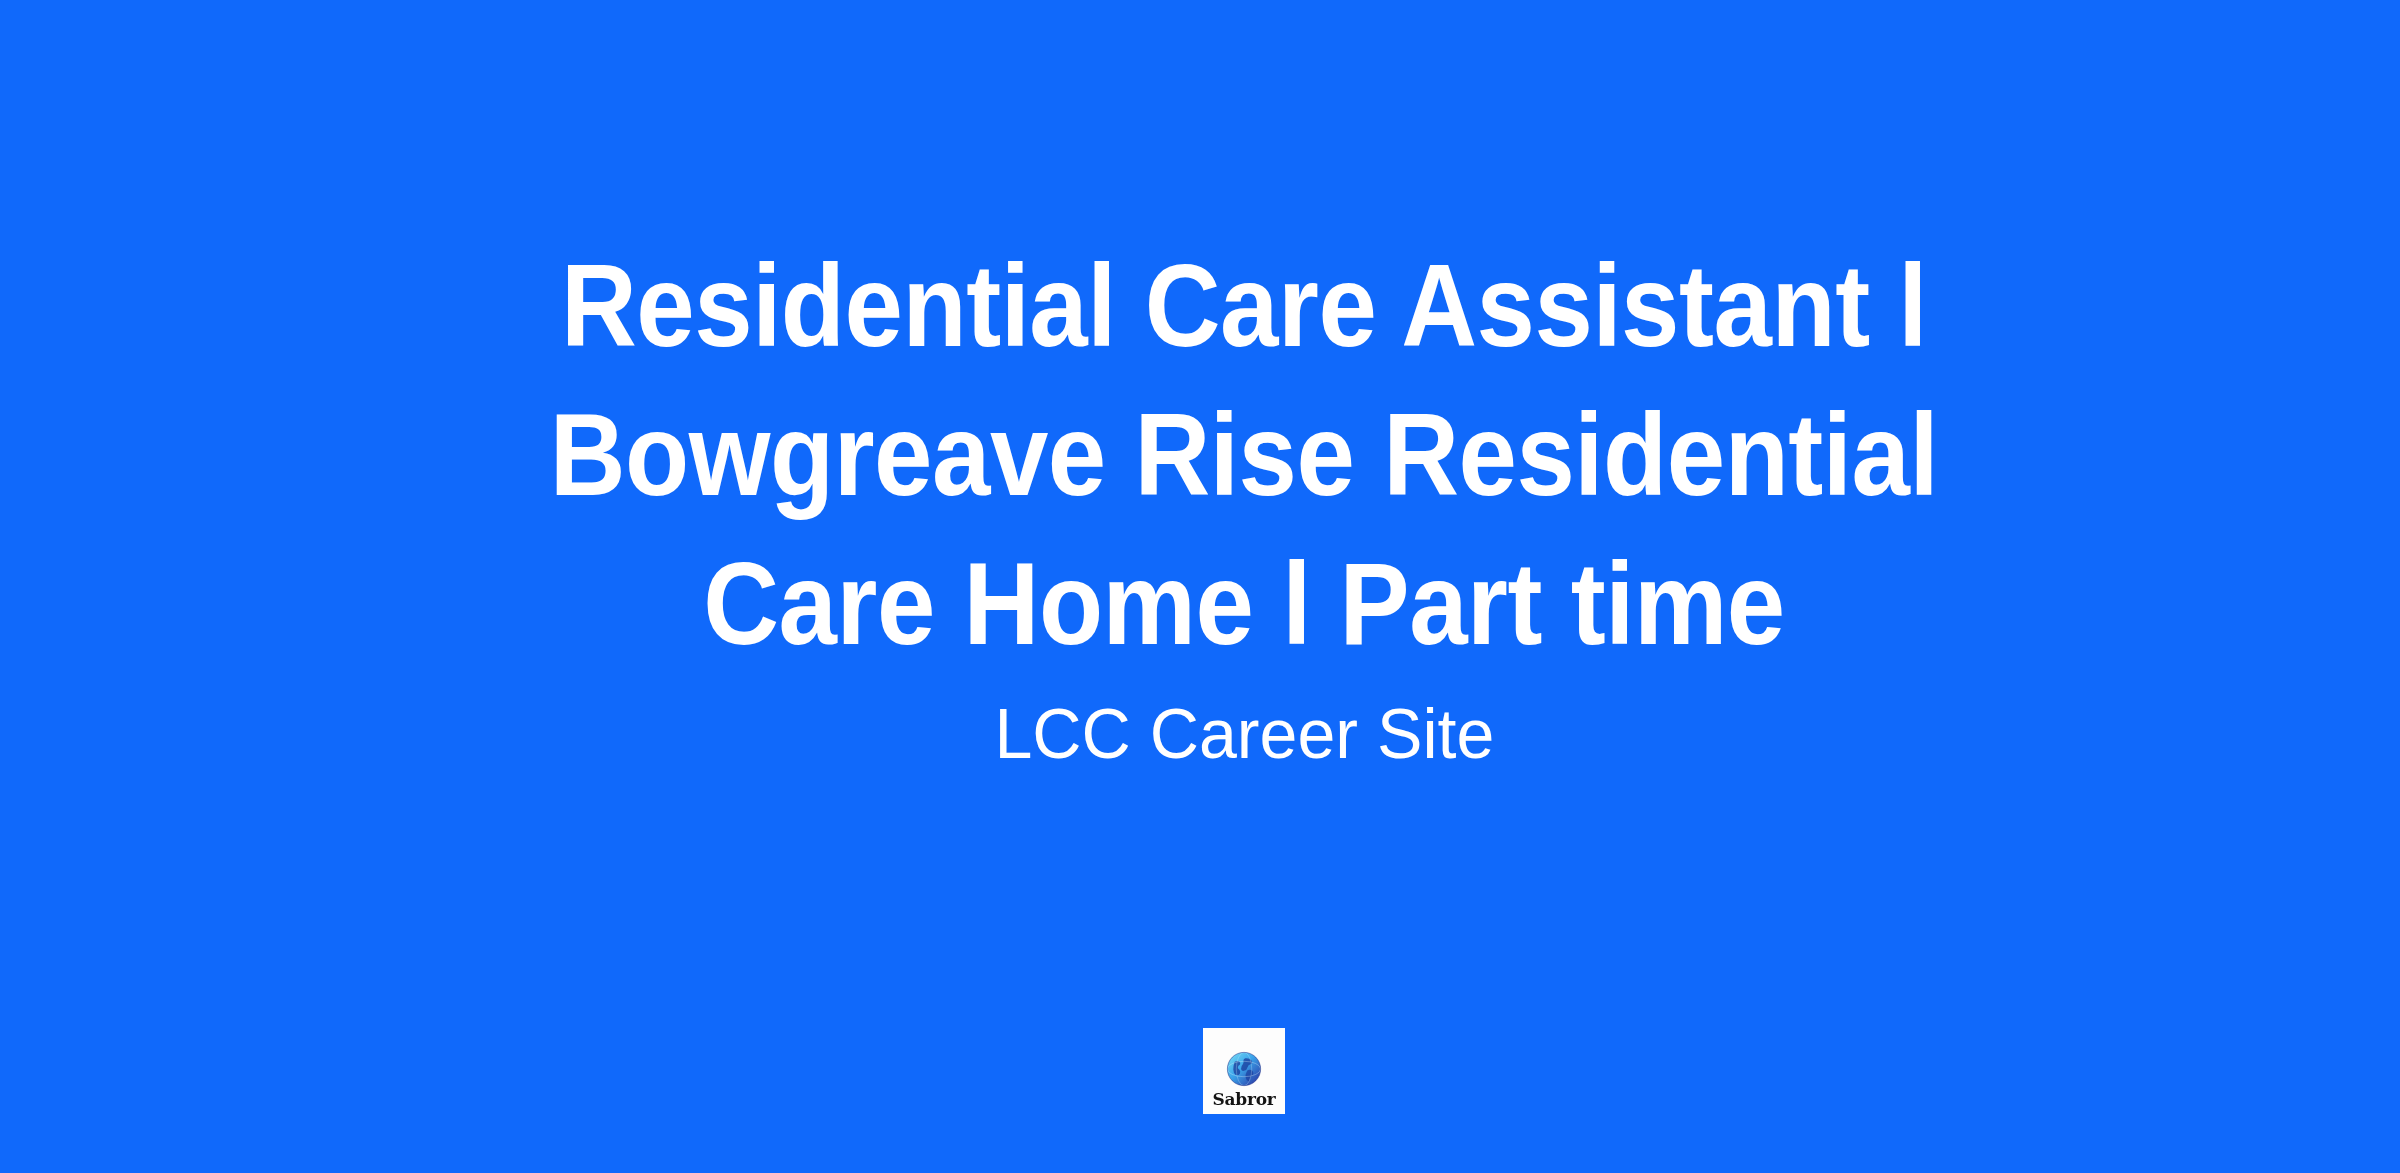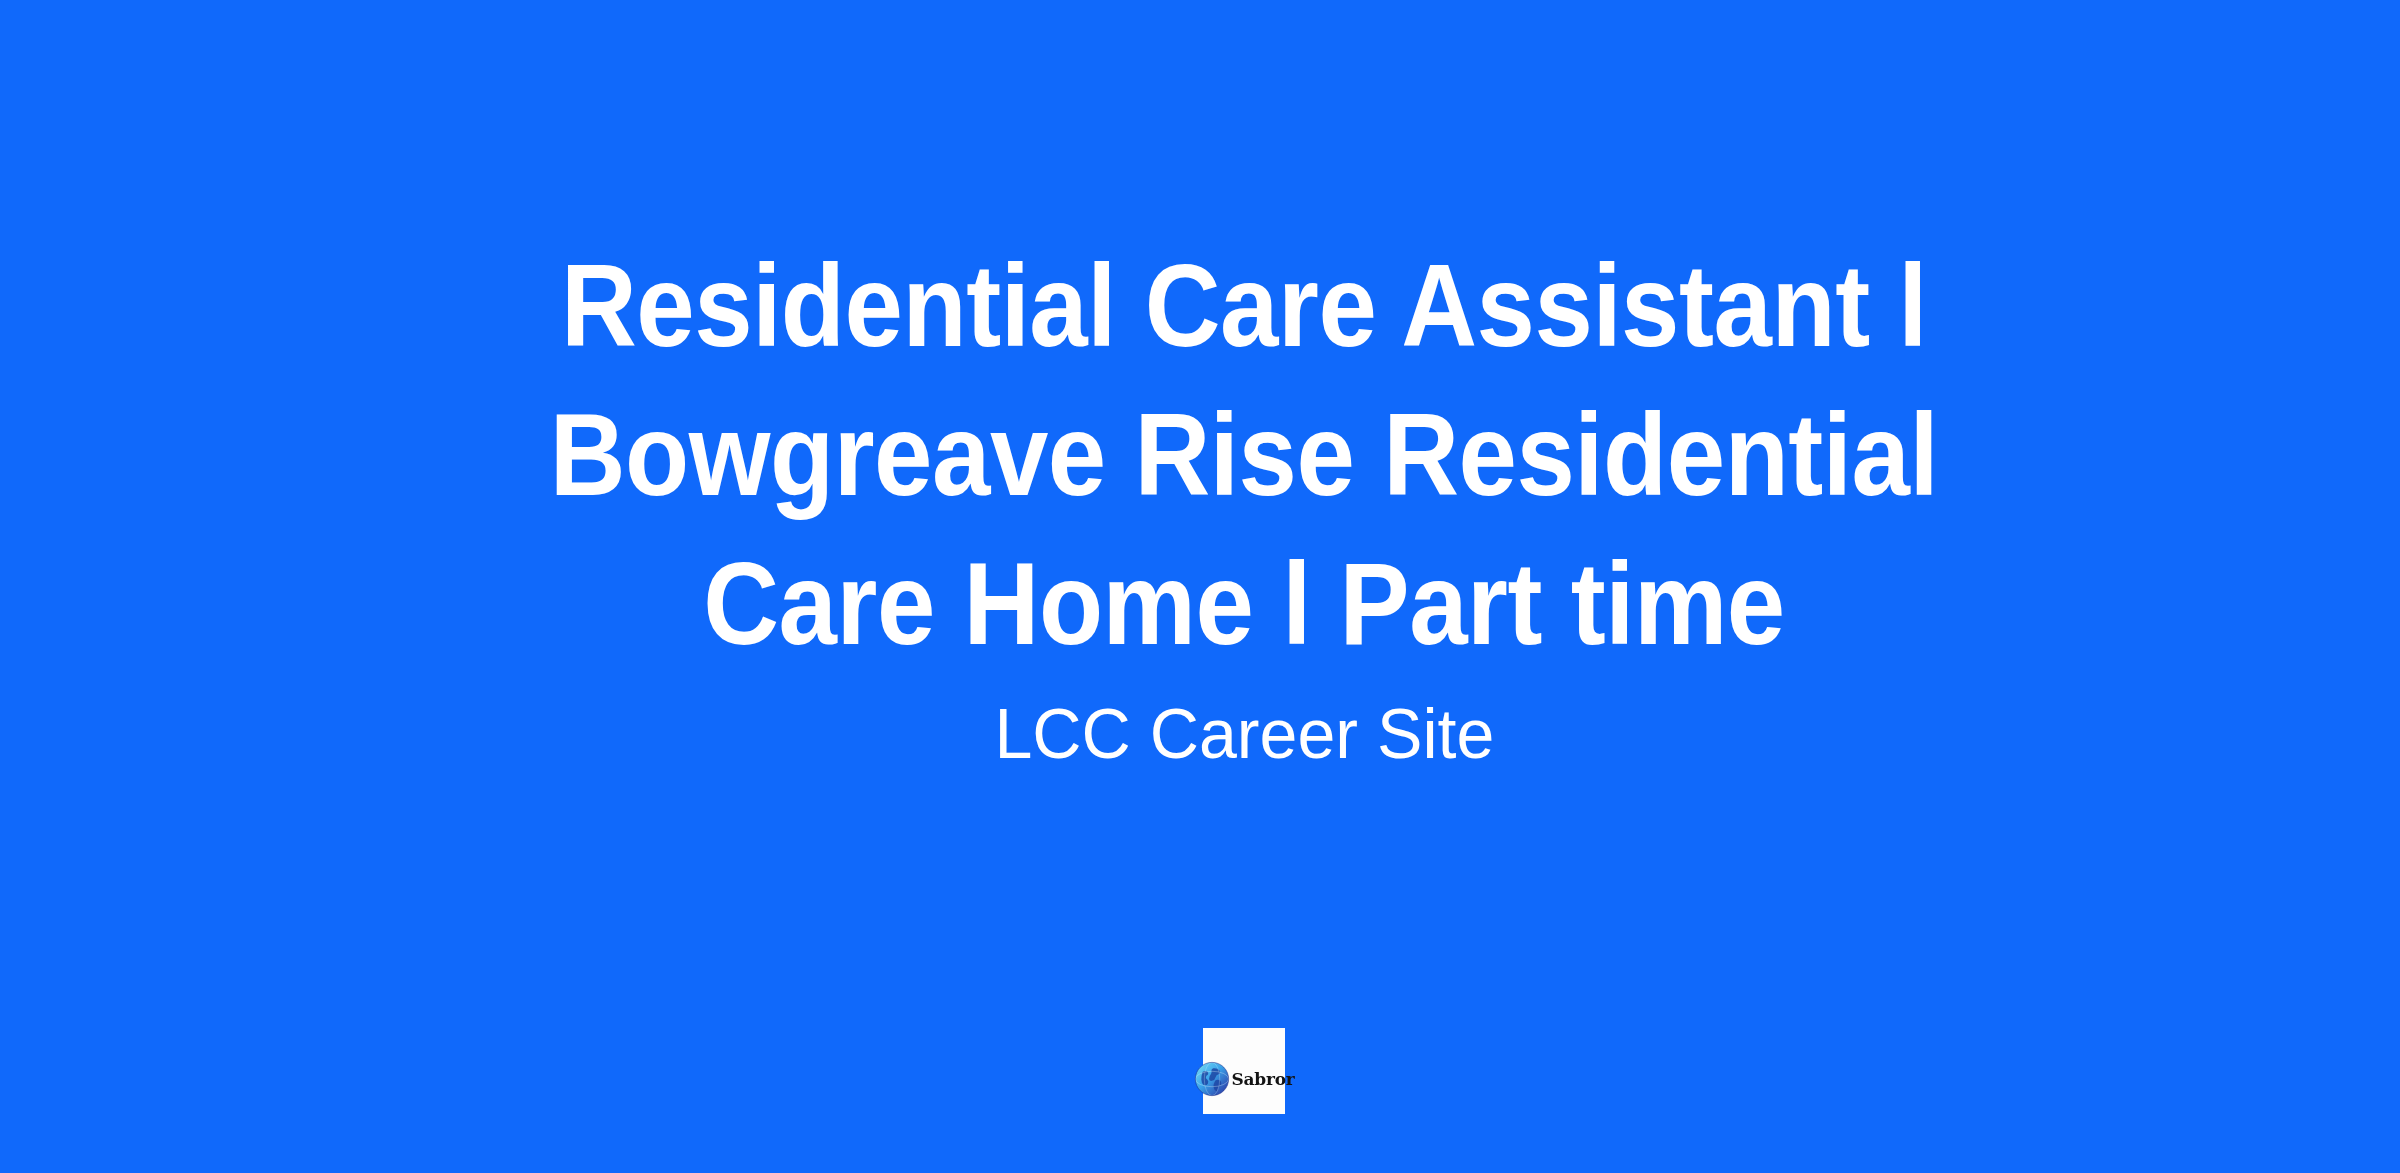--- a/index.html
+++ b/index.html
@@ -73,21 +73,21 @@
   
   .brand-badge {
     position: absolute;
     left: 50%;
     transform: translateX(-50%);
     top: 1028px;
     width: 82px;
     height: 86px;
     background: #fdfdfd;
     display: flex;
-    flex-direction: row;
+    flex-direction: column;
     align-items: center;
     justify-content: center;
     box-sizing: border-box;
     padding: 20px 2px 4px 2px;
   }
 
   .brand-globe {
     display: block;
     width: 38px;
     height: 38px;

